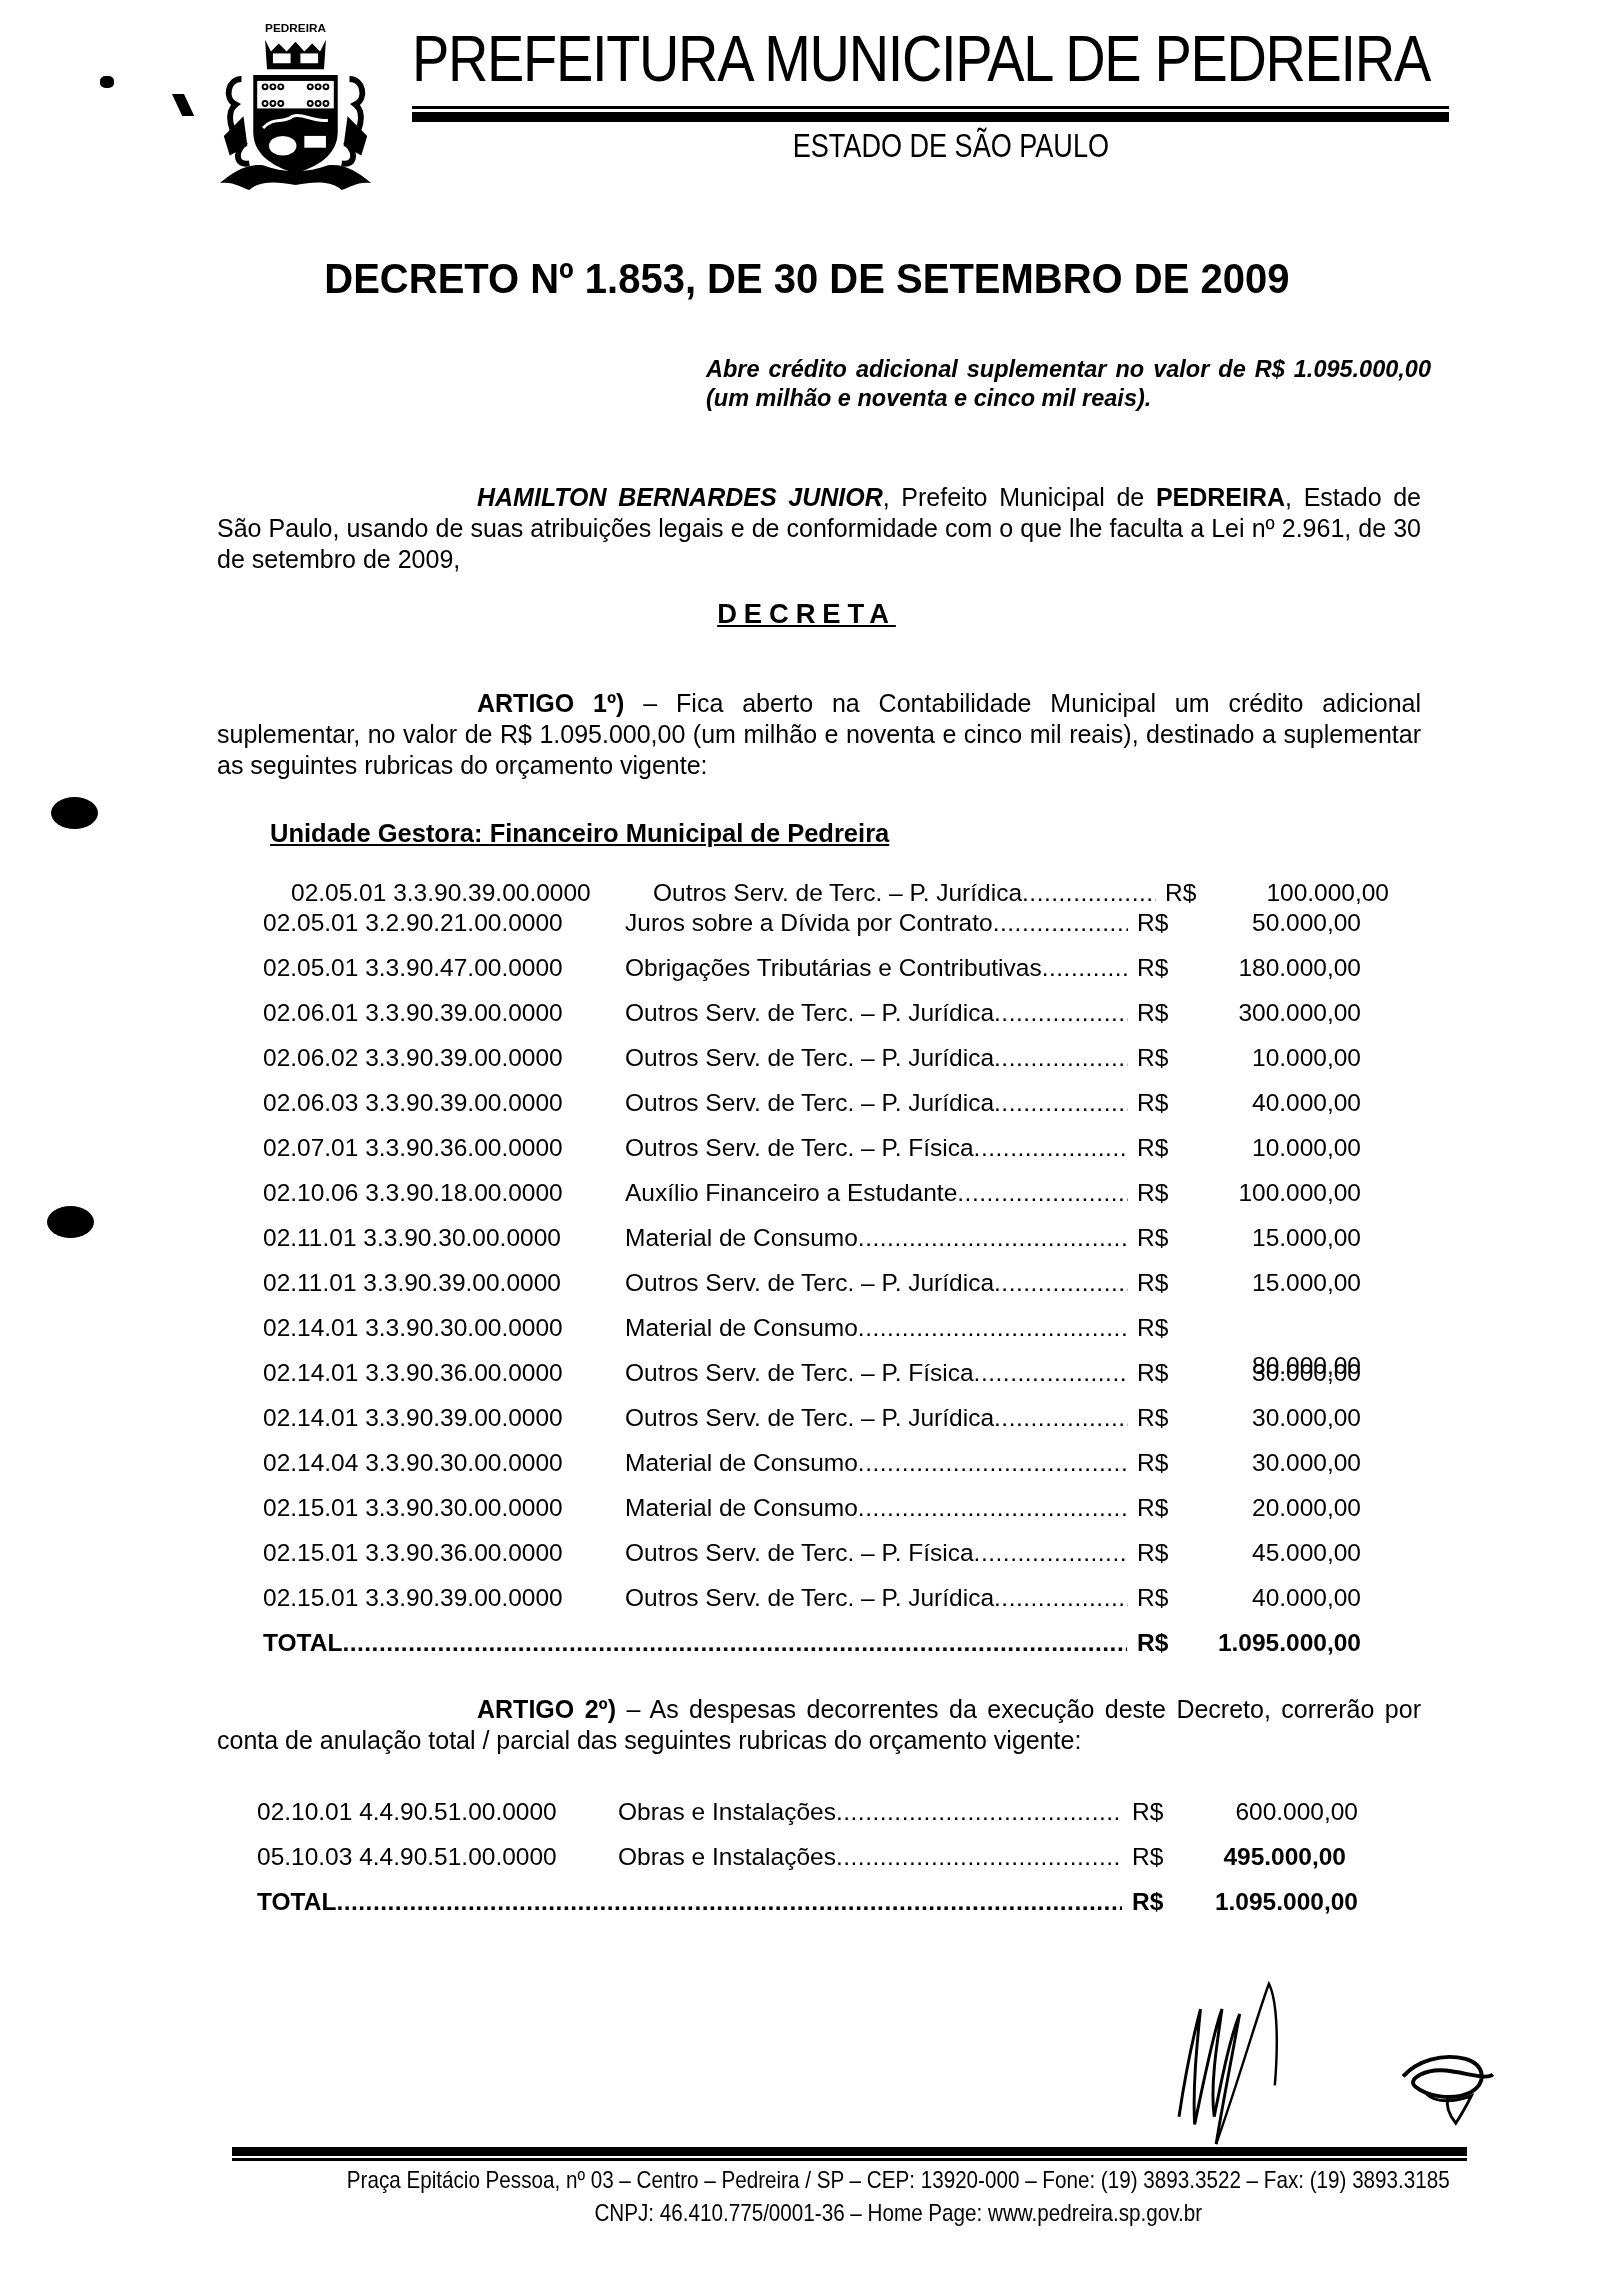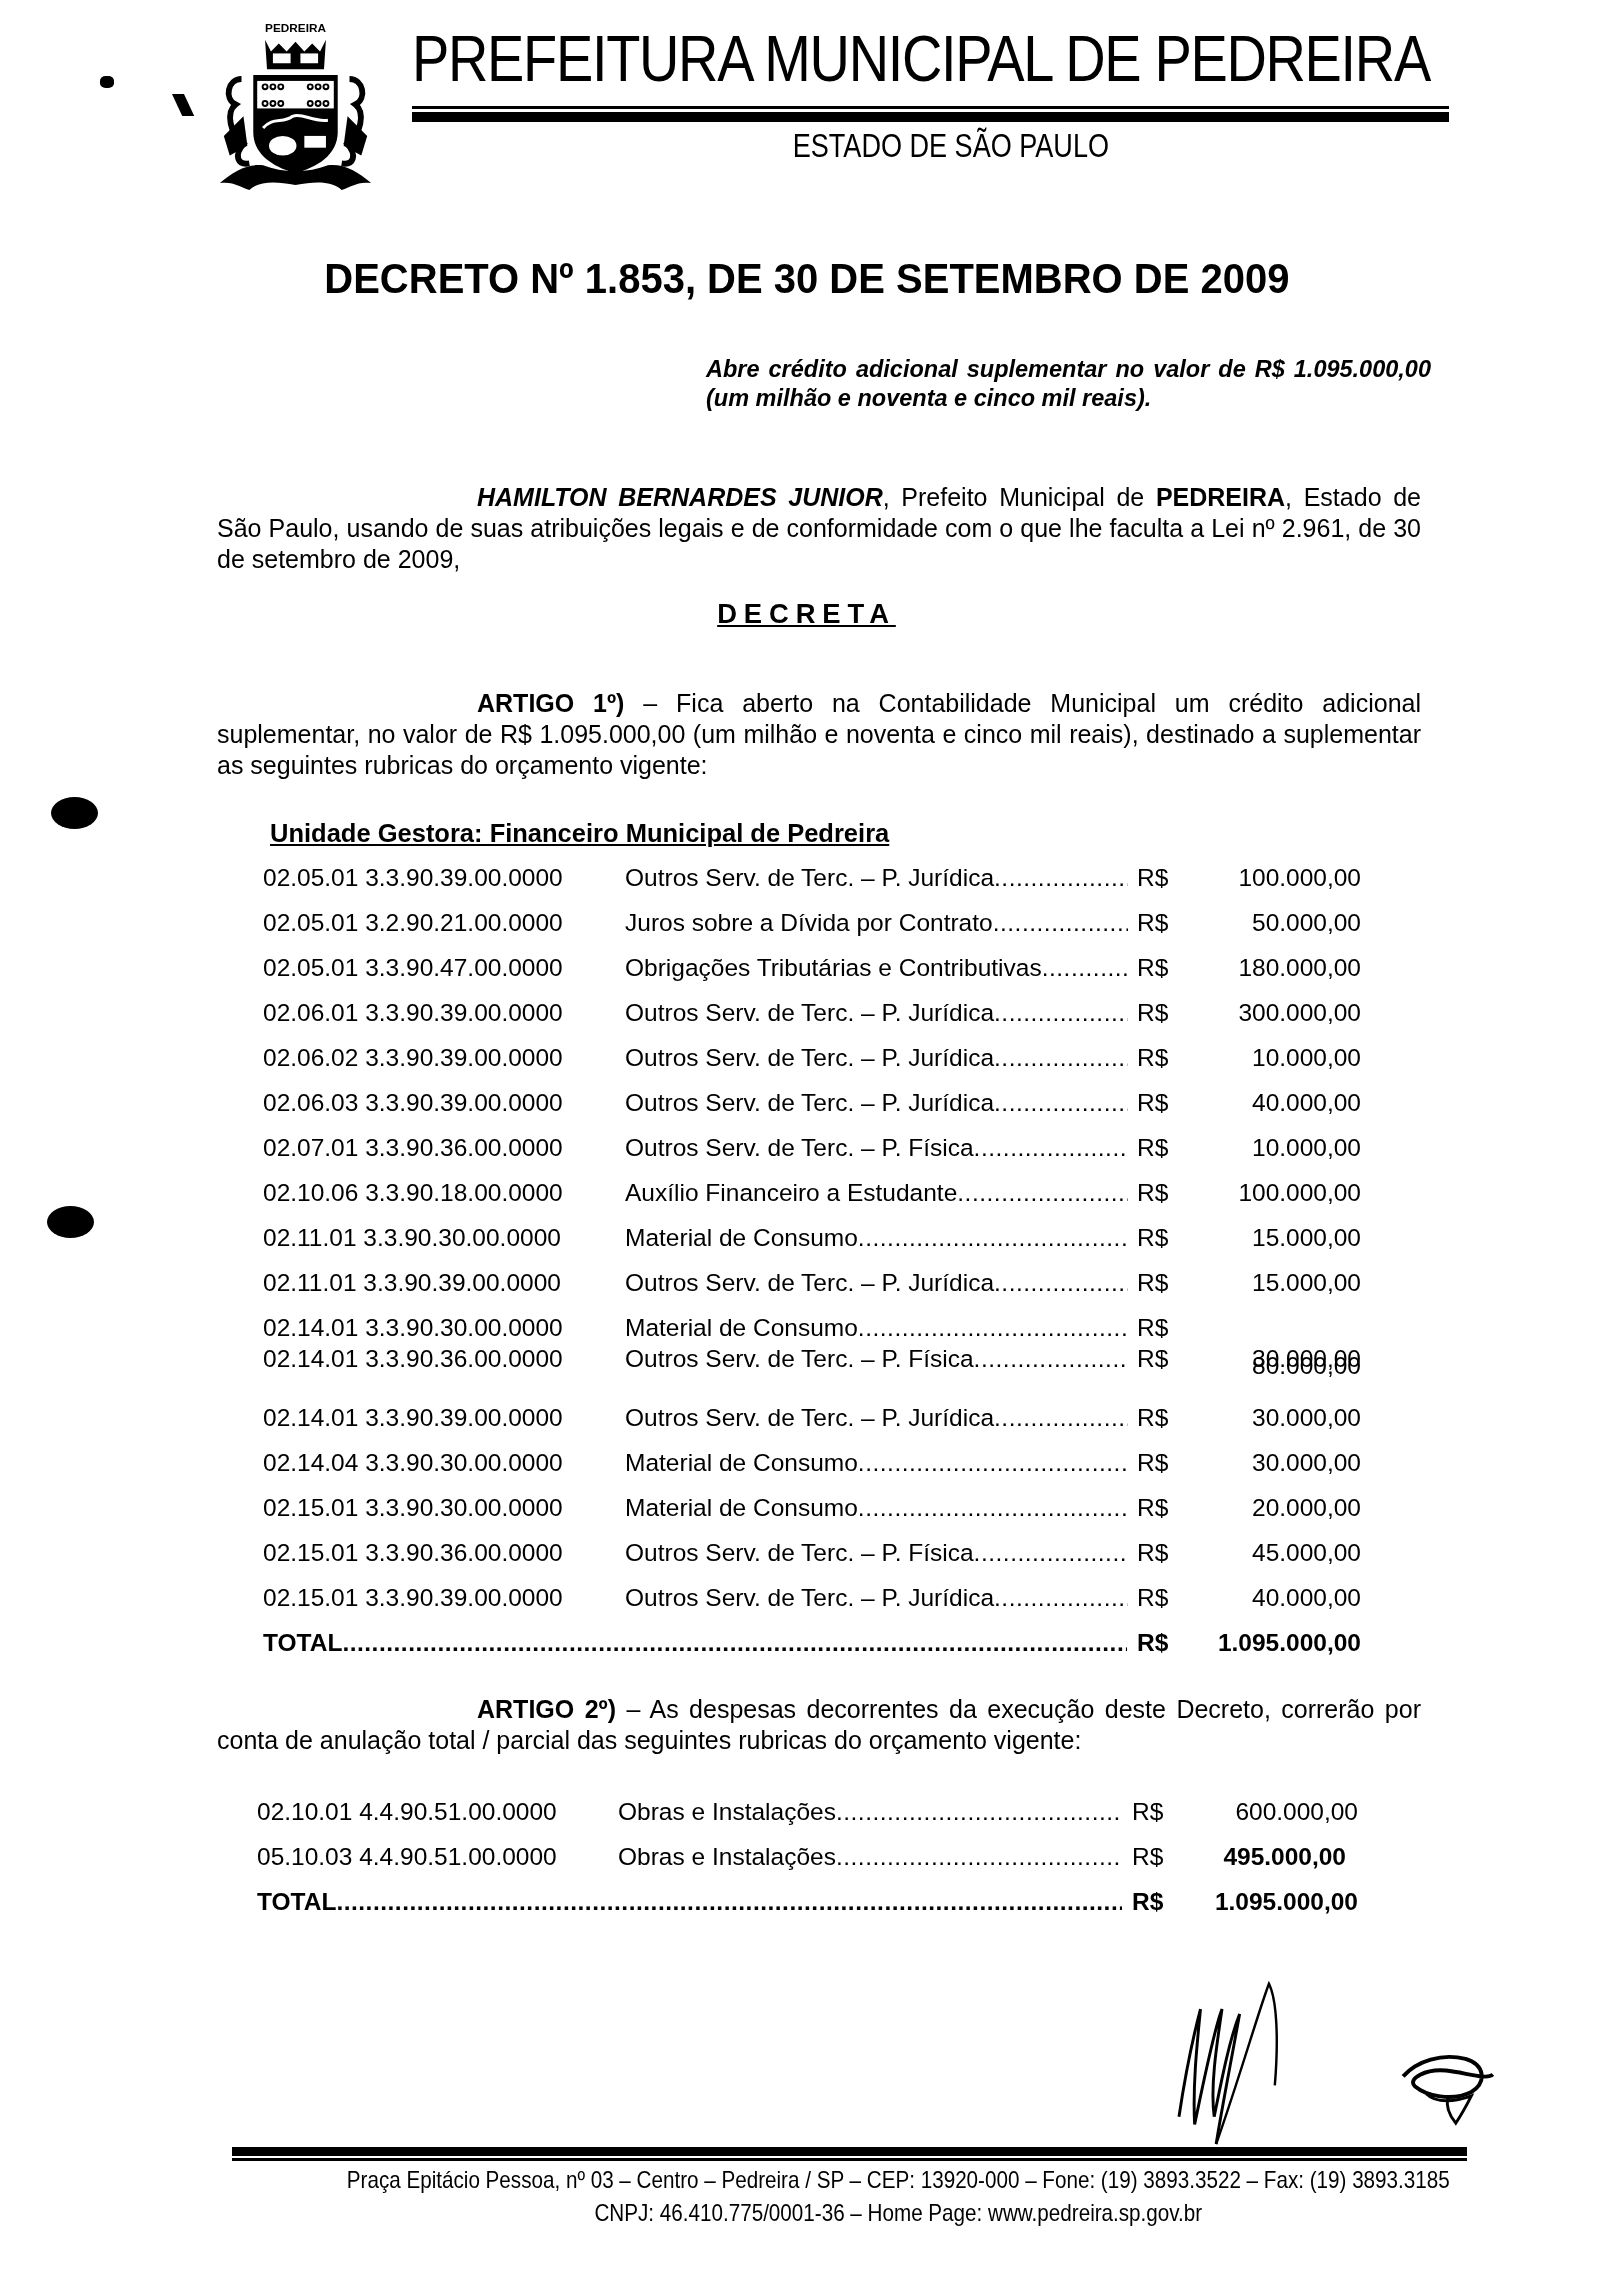--- a/index.html
+++ b/index.html
@@ -131,21 +131,21 @@
 
 <div class="decreta">DECRETA</div>
 
 <div class="para" style="top:688px;">
   <span class="indent"></span><span class="b">ARTIGO 1º)</span><span> – Fica aberto na Contabilidade Municipal um crédito adicional suplementar, no valor de R$ 1.095.000,00 (um milhão e noventa e cinco mil reais), destinado a suplementar as seguintes rubricas do orçamento vigente:</span>
 </div>
 
 <div class="ug-header">Unidade Gestora: Financeiro Municipal de Pedreira</div>
 
 <div class="tbl" id="tbl1" style="left:263px;top:863px;">
-    <div class="row" style="top: 0px; width: 1098px;">
+    <div class="row" style="top: 15px; width: 1098px; margin-left: 28px;">
       <span class="c-code">02.05.01 3.3.90.39.00.0000</span>
       <span class="c-desc" style="left: 362px; width: 503px;"><span>Outros Serv. de Terc. – P. Jurídica</span><span class="dots">........................................................................................................................</span></span>
       <span class="c-cur" style="left: 874px;">R$</span>
       <span class="c-amt" style="right: 0px; width: 196px;">100.000,00</span>
     </div>
     <div class="row" style="top: 45px; width: 1098px;">
       <span class="c-code">02.05.01 3.2.90.21.00.0000</span>
       <span class="c-desc" style="left: 362px; width: 503px;"><span>Juros sobre a Dívida por Contrato</span><span class="dots">........................................................................................................................</span></span>
       <span class="c-cur" style="left: 874px;">R$</span>
       <span class="c-amt" style="right: 0px; width: 196px;">50.000,00</span>
@@ -197,21 +197,21 @@
       <span class="c-desc" style="left: 362px; width: 503px;"><span>Outros Serv. de Terc. – P. Jurídica</span><span class="dots">........................................................................................................................</span></span>
       <span class="c-cur" style="left: 874px;">R$</span>
       <span class="c-amt" style="right: 0px; width: 196px;">15.000,00</span>
     </div>
     <div class="row" style="top: 450px; width: 1098px;">
       <span class="c-code">02.14.01 3.3.90.30.00.0000</span>
       <span class="c-desc" style="left: 362px; width: 503px;"><span>Material de Consumo</span><span class="dots">........................................................................................................................</span></span>
       <span class="c-cur" style="left: 874px;">R$</span>
       <span class="c-amt" style="right: 0px; width: 196px; margin-top: 38px;">80.000,00</span>
     </div>
-    <div class="row" style="top: 481px; width: 1098px;">
+    <div class="row" style="top: 495px; width: 1098px;">
       <span class="c-code">02.14.01 3.3.90.36.00.0000</span>
       <span class="c-desc" style="left: 362px; width: 503px;"><span>Outros Serv. de Terc. – P. Física</span><span class="dots">........................................................................................................................</span></span>
       <span class="c-cur" style="left: 874px;">R$</span>
       <span class="c-amt" style="right: 0px; width: 196px;">30.000,00</span>
     </div>
     <div class="row" style="top: 540px; width: 1098px;">
       <span class="c-code">02.14.01 3.3.90.39.00.0000</span>
       <span class="c-desc" style="left: 362px; width: 503px;"><span>Outros Serv. de Terc. – P. Jurídica</span><span class="dots">........................................................................................................................</span></span>
       <span class="c-cur" style="left: 874px;">R$</span>
       <span class="c-amt" style="right: 0px; width: 196px;">30.000,00</span>

